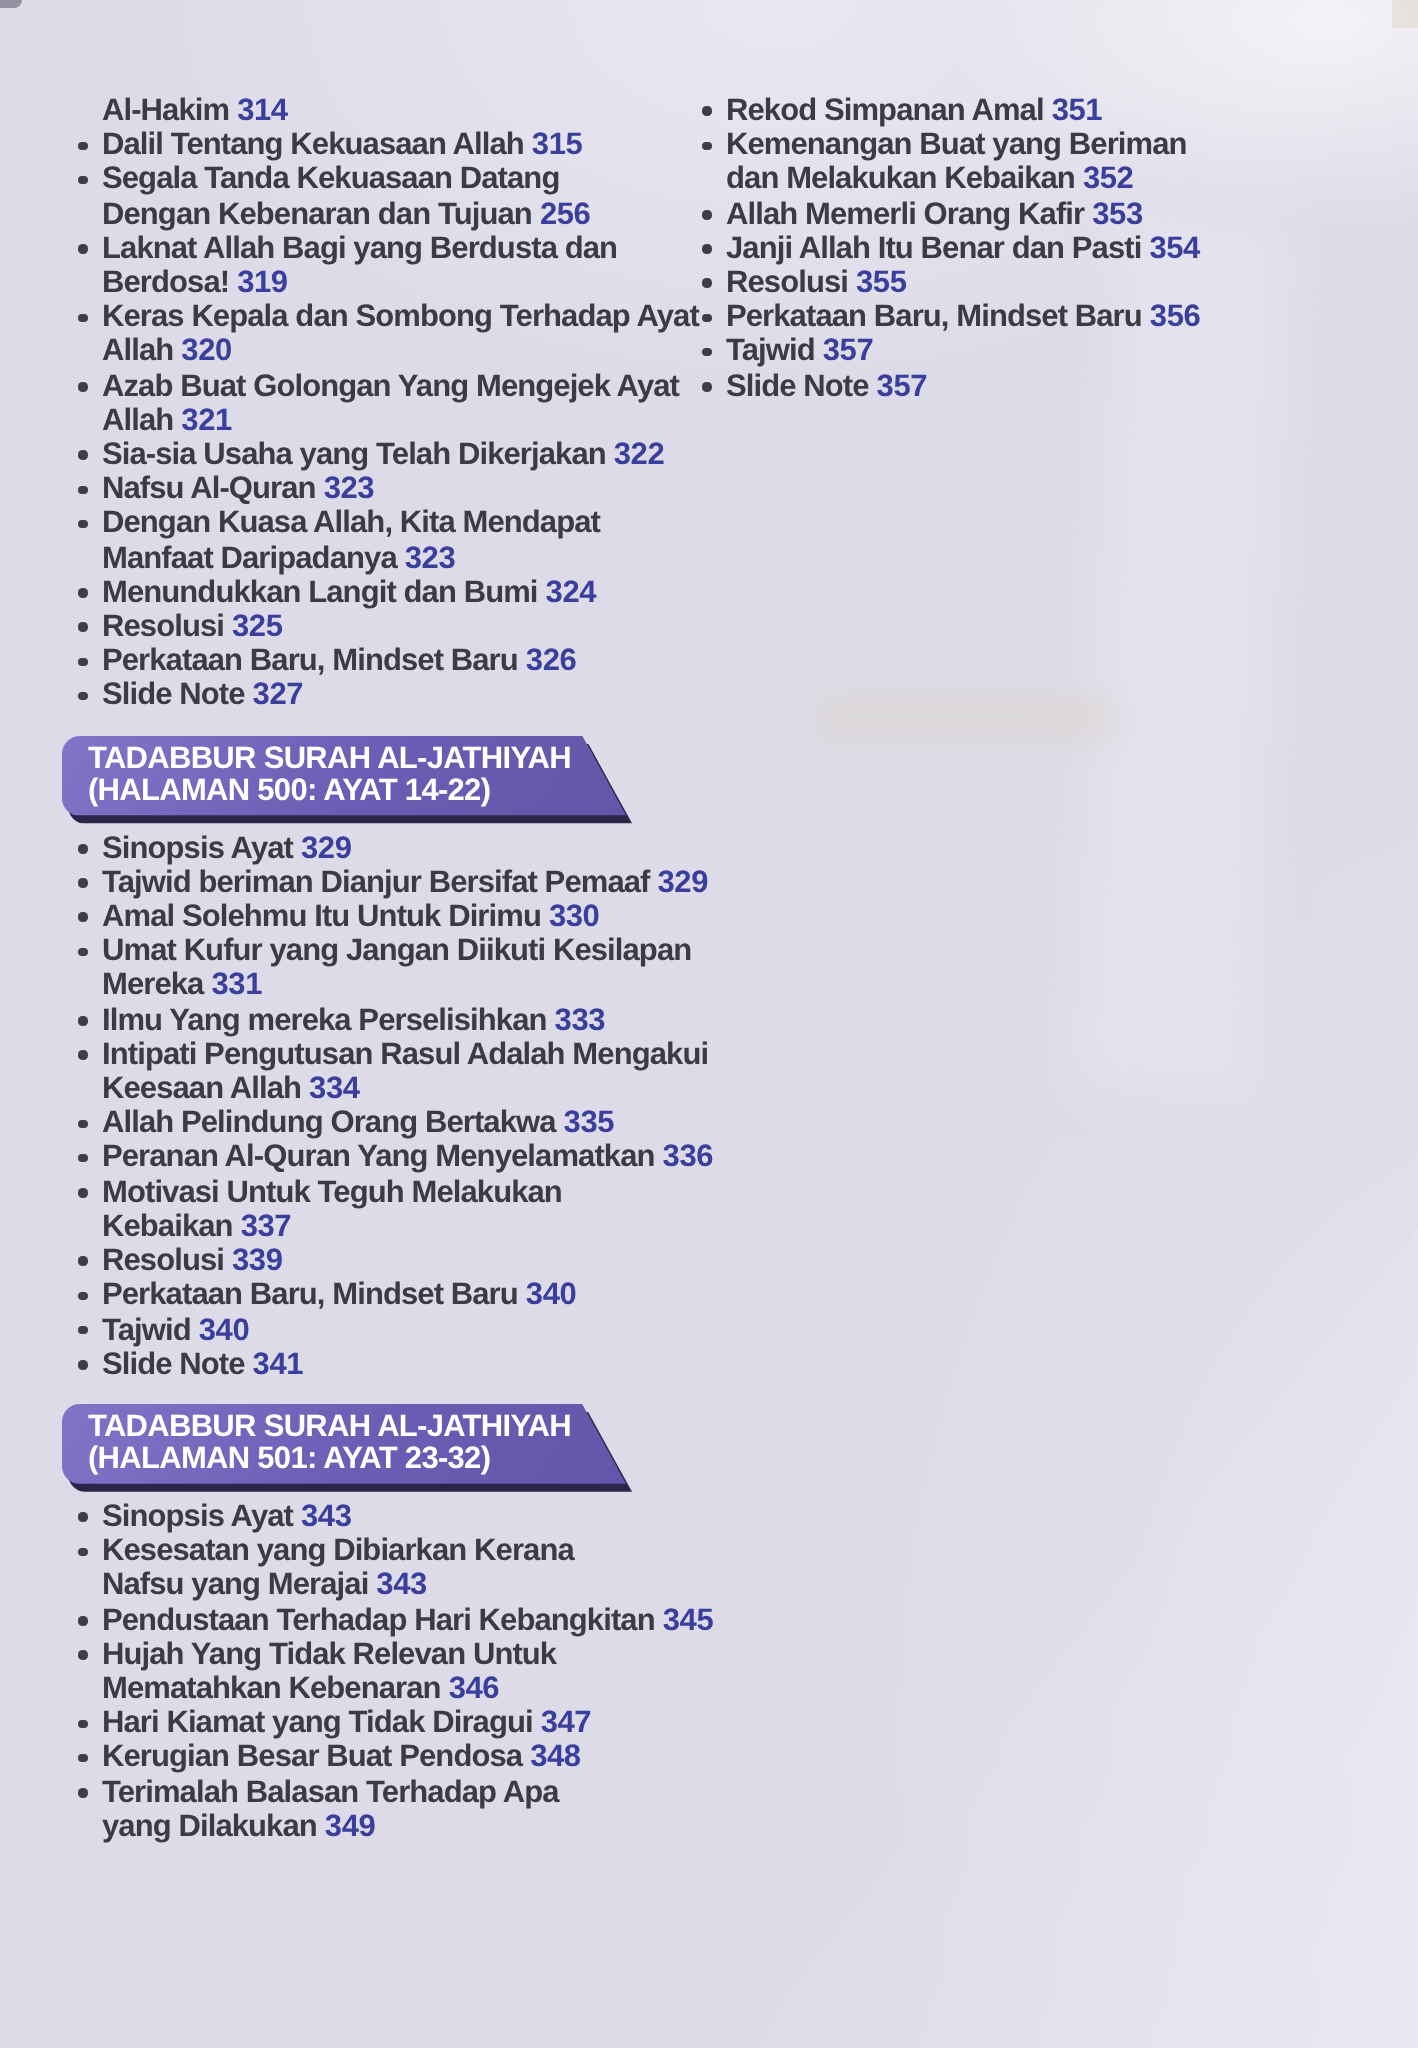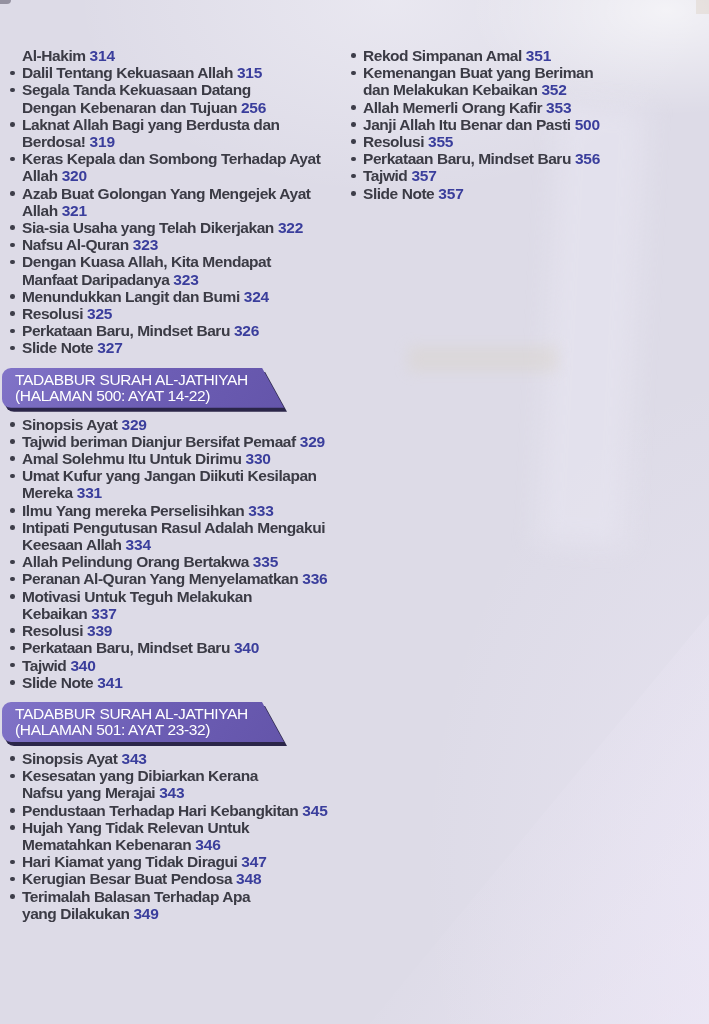--- a/index.html
+++ b/index.html
@@ -33,21 +33,21 @@
   .corner-tl{
     position:absolute;left:0;top:0;width:11px;height:4px;
     background:#6d6a79;opacity:.65;border-radius:0 0 5px 0;pointer-events:none;
   }
   .corner-tr{
     position:absolute;right:0;top:0;width:13px;height:14px;
     background:#d3c4b0;opacity:.3;pointer-events:none;
   }
 
   .col{position:absolute;top:47px;}
-  .col-left{left:9px;width:320px;}
+  .col-left{left:38px;width:320px;}
   .col-right{left:350px;width:335px;}
 
   ul.toc{list-style:none;margin:0;padding:0;}
   ul.toc li{
     position:relative;padding-left:13px;
     font-size:15.5px;line-height:17.2px;font-weight:bold;
     letter-spacing:-0.45px;
     color:#3b3b45;
   }
   .dot{
@@ -70,21 +70,21 @@
   }
   .banner-face{
     position:absolute;inset:0;box-sizing:border-box;
     padding:4.5px 0 0 13px;
     background:linear-gradient(125deg,#8174c8 0%,#6c5db4 55%,#6455aa 100%);
     border-radius:9px 0 0 9px;
     clip-path:polygon(0 0, calc(100% - 22px) 0, 100% 100%, 0 100%);
     color:#ffffff;
   }
   .banner-face .bl{
-    font-size:15.5px;line-height:16px;font-weight:normal;
+    font-size:15.5px;line-height:16px;font-weight:bold;
     letter-spacing:-0.35px;white-space:nowrap;
   }
 </style>
 </head>
 <body>
 
 <div class="bg-overlay"></div>
 <div class="ghost-band"></div>
 <div class="ghost-tri"></div>
 <div class="smudge"></div>
@@ -154,19 +154,19 @@
       <li><span class="dot"></span><span class="t">Terimalah Balasan Terhadap Apa
 yang Dilakukan</span><span class="num">349</span></li>
     </ul>
   </div>
 <div class="col col-right">
     <ul class="toc">
       <li><span class="dot"></span><span class="t">Rekod Simpanan Amal</span><span class="num">351</span></li>
       <li><span class="dot"></span><span class="t">Kemenangan Buat yang Beriman
 dan Melakukan Kebaikan</span><span class="num">352</span></li>
       <li><span class="dot"></span><span class="t">Allah Memerli Orang Kafir</span><span class="num">353</span></li>
-      <li><span class="dot"></span><span class="t">Janji Allah Itu Benar dan Pasti</span><span class="num">500</span></li>
+      <li><span class="dot"></span><span class="t">Janji Allah Itu Benar dan Pasti</span><span class="num">354</span></li>
       <li><span class="dot"></span><span class="t">Resolusi</span><span class="num">355</span></li>
       <li><span class="dot"></span><span class="t">Perkataan Baru, Mindset Baru</span><span class="num">356</span></li>
       <li><span class="dot"></span><span class="t">Tajwid</span><span class="num">357</span></li>
       <li><span class="dot"></span><span class="t">Slide Note</span><span class="num">357</span></li>
     </ul>
   </div>
 
 </body></html>

